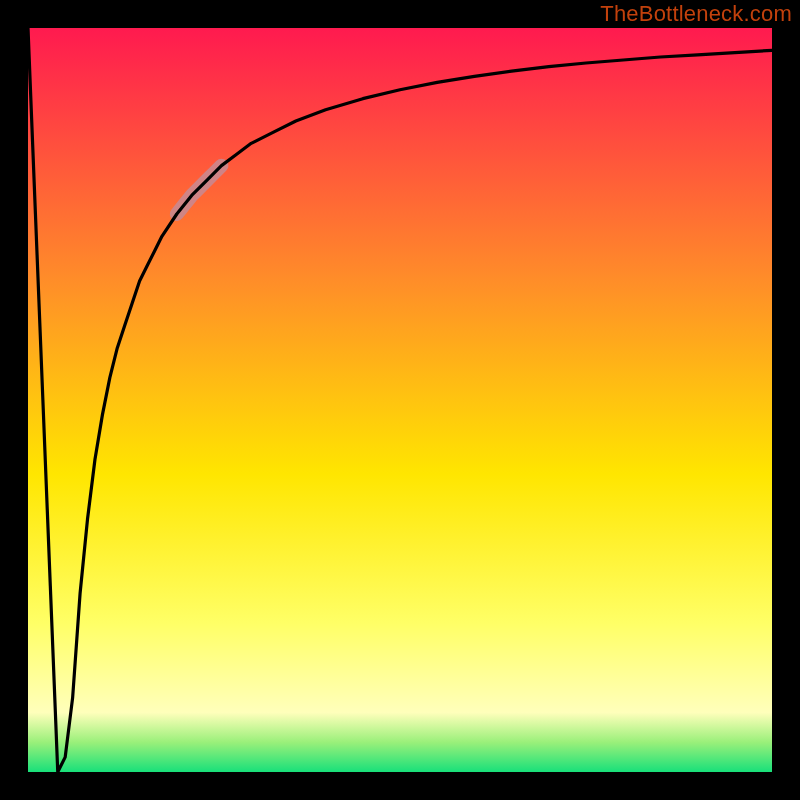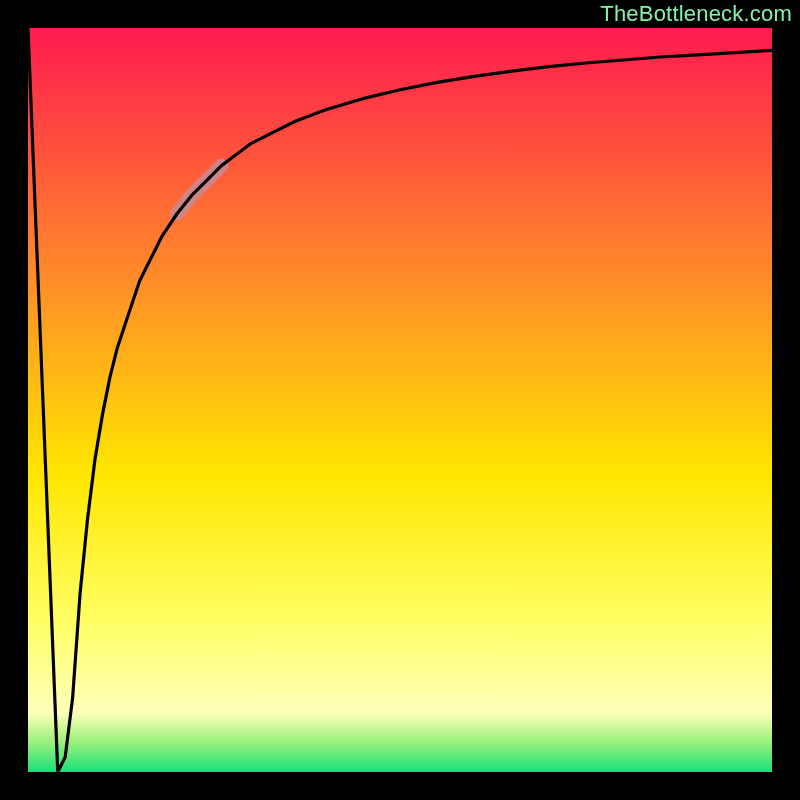--- a/index.html
+++ b/index.html
@@ -16,21 +16,21 @@
     height: 800px;
     background: #000000;
     box-sizing: border-box;
   }
   .attribution {
     position: absolute;
     top: 1px;
     right: 8px;
     font-size: 22px;
     font-weight: 500;
-    color: #86efac;
+    color: #c2410c;
     z-index: 10;
     letter-spacing: 0.2px;
   }
   .plot-area {
     position: absolute;
     left: 28px;
     top: 28px;
     width: 744px;
     height: 744px;
     overflow: hidden;

